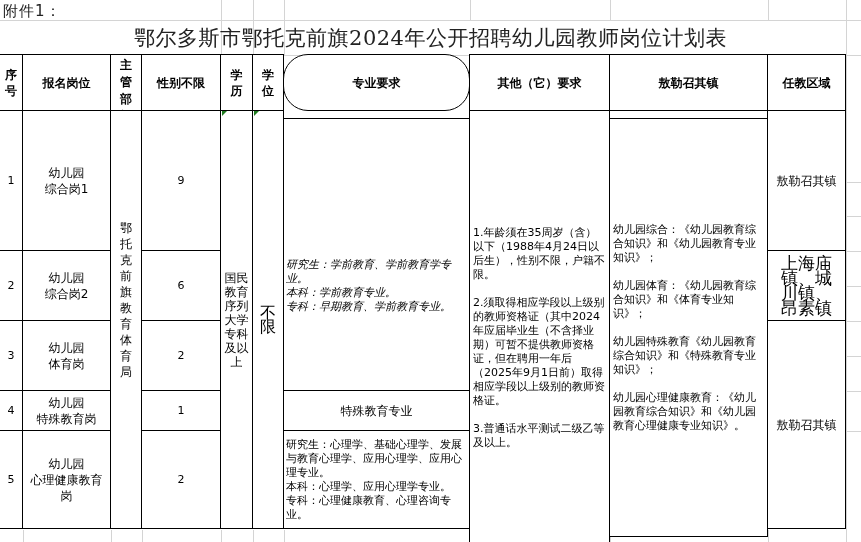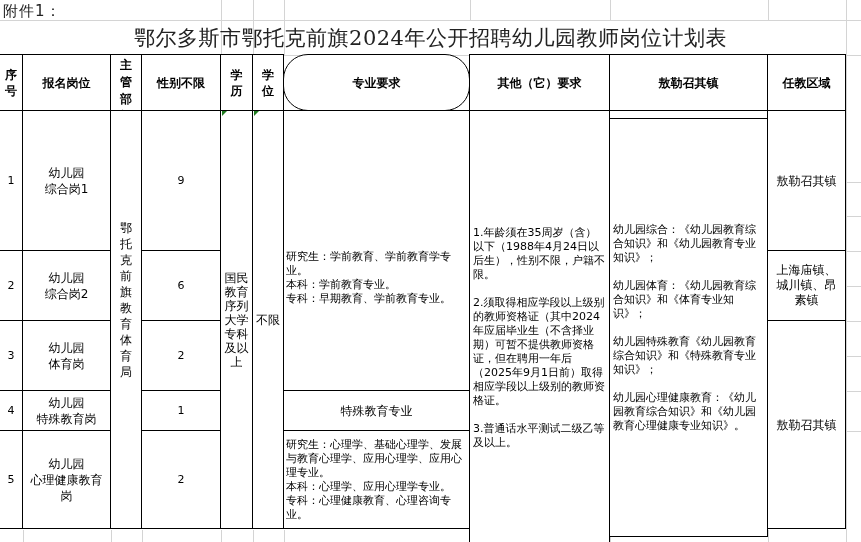--- a/index.html
+++ b/index.html
@@ -122,24 +122,24 @@
 育
 局</div>
 <div class="cell pre" style="left:221px;top:111px;width:33px;height:419px;font-size:12px;line-height:14px;">国民
 教育
 序列
 大学
 专科
 及以
 上</div>
 <div class="tri" style="left:222px;top:111px;"></div>
-<div class="cell" style="left:253px;top:111px;width:32px;height:419px;font-size:12px;">不限</div>
+<div class="cell" style="left:253px;top:111px;width:32px;height:419px;font-size:16px;">不限</div>
 <div class="tri" style="left:254px;top:111px;"></div>
 
-<div class="cell left pre" style="left:284px;top:111px;width:187px;height:335px;">研究生：学前教育、学前教育学专业。
+<div class="cell left pre" style="left:284px;top:119px;width:187px;height:335px;font-style:italic;">研究生：学前教育、学前教育学专业。
 本科：学前教育专业。
 专科：早期教育、学前教育专业。</div>
 <div class="cell" style="left:284px;top:391px;width:187px;height:41px;font-size:12px;">特殊教育专业</div>
 <div class="cell left pre" style="left:284px;top:431px;width:187px;height:99px;">研究生：心理学、基础心理学、发展与教育心理学、应用心理学、应用心理专业。
 本科：心理学、应用心理学专业。
 专科：心理健康教育、心理咨询专业。</div>
 
 <div class="cell left pre" style="left:470px;top:111px;width:141px;height:456px;padding:0 3px;">1.年龄须在35周岁（含）以下（1988年4月24日以后生），性别不限，户籍不限。
 
 2.须取得相应学段以上级别的教师资格证（其中2024年应届毕业生（不含择业期）可暂不提供教师资格证，但在聘用一年后（2025年9月1日前）取得相应学段以上级别的教师资格证。
@@ -147,14 +147,14 @@
 3.普通话水平测试二级乙等及以上。</div>
 <div class="cell left pre" style="left:610px;top:119px;width:159px;height:419px;padding:0 3px;">幼儿园综合：《幼儿园教育综合知识》和《幼儿园教育专业知识》；
 
 幼儿园体育：《幼儿园教育综合知识》和《体育专业知识》；
 
 幼儿园特殊教育《幼儿园教育综合知识》和《特殊教育专业知识》；
 
 幼儿园心理健康教育：《幼儿园教育综合知识》和《幼儿园教育心理健康专业知识》。</div>
 
 <div class="cell" style="left:768px;top:111px;width:79px;height:141px;font-size:12px;">敖勒召其镇</div>
-<div class="cell" style="left:768px;top:251px;width:79px;height:71px;font-size:12px;line-height:15px;padding:0 6px;">上海庙镇、城川镇、昂素镇</div>
+<div class="cell" style="left:768px;top:251px;width:79px;height:71px;font-size:17px;line-height:15px;padding:0 6px;">上海庙镇、城川镇、昂素镇</div>
 <div class="cell" style="left:768px;top:321px;width:79px;height:209px;font-size:12px;">敖勒召其镇</div>
 
 </body></html>

